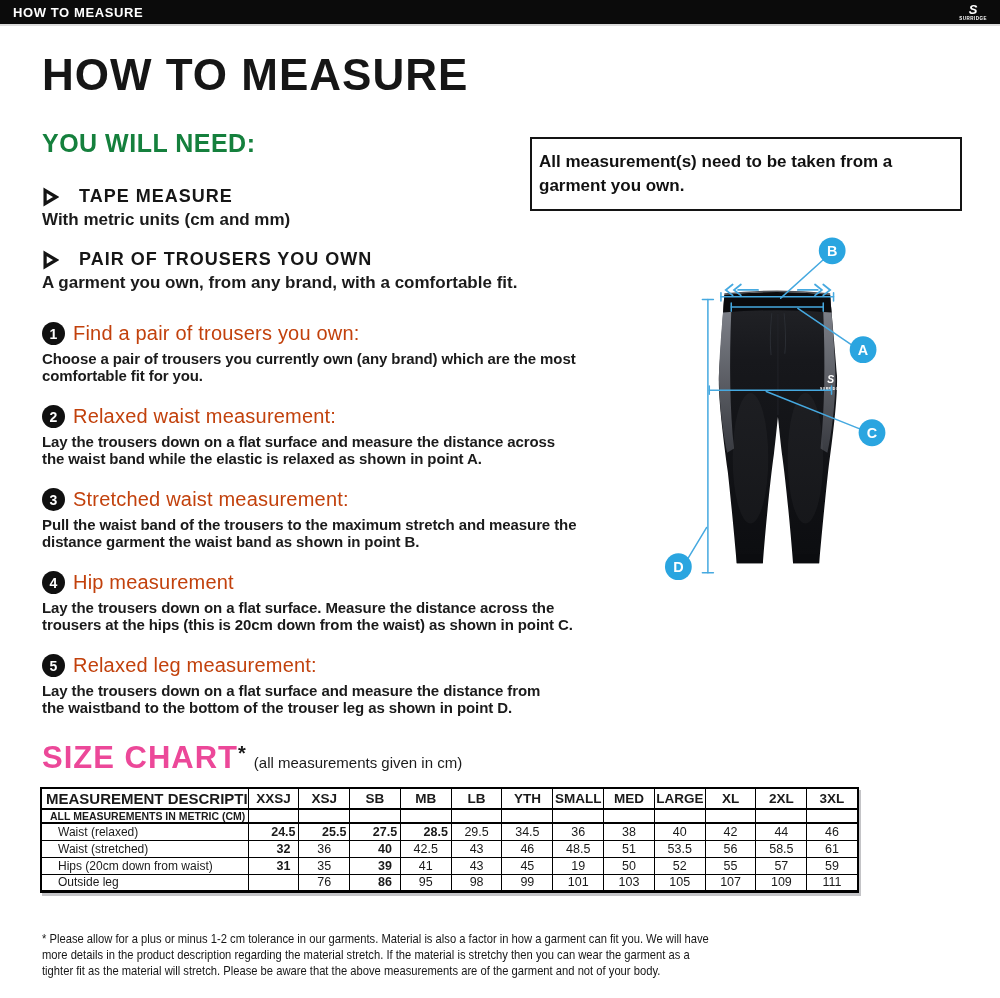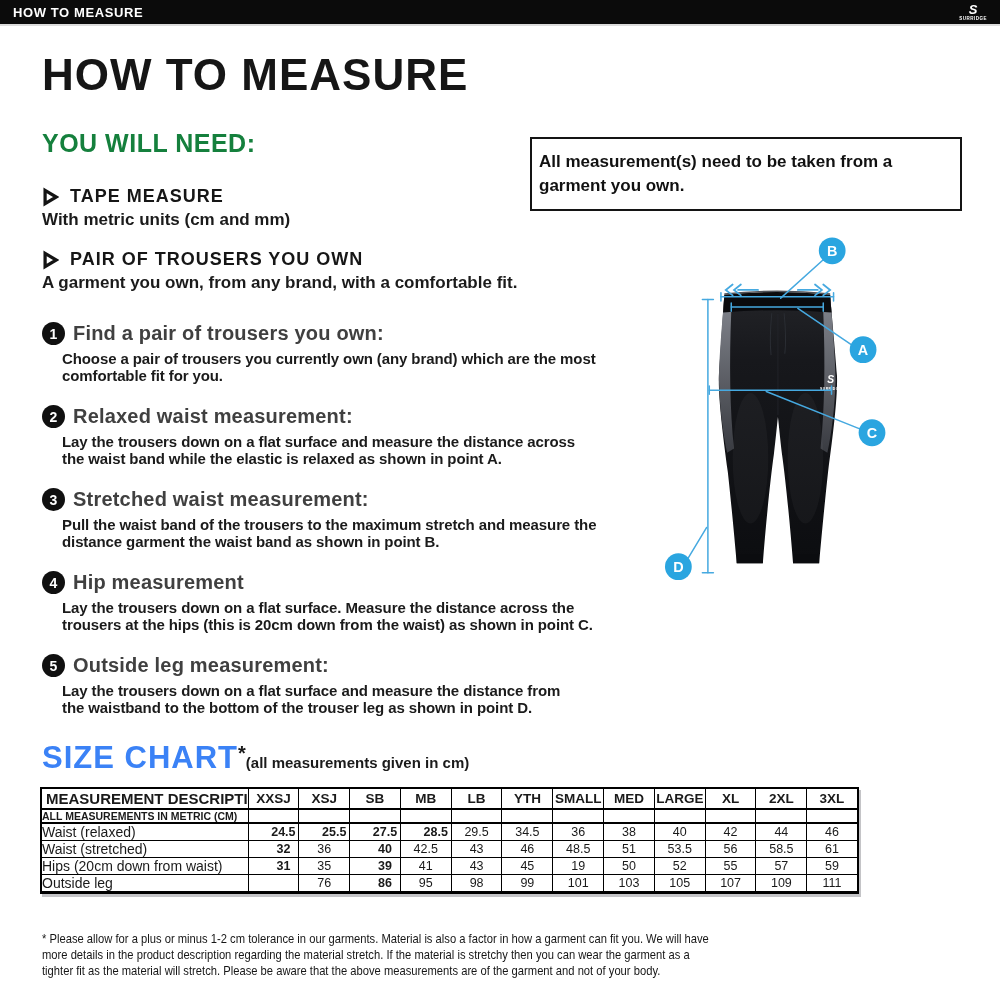--- a/index.html
+++ b/index.html
@@ -14,60 +14,60 @@
   .topbar-title{color:#fff;font-weight:bold;font-size:13px;letter-spacing:.6px;}
   .brand{display:flex;flex-direction:column;align-items:center;line-height:1;color:#fff;}
   .brand-s{font-size:13px;font-weight:bold;font-style:italic;}
   .brand-name{font-size:4.5px;font-weight:bold;letter-spacing:.5px;margin-top:1px;}
 
   .main-heading{left:42px;top:52px;margin:0;font-size:44px;line-height:46px;
                 font-weight:bold;letter-spacing:1px;color:#161616;}
   .ywn-heading{left:42px;top:130px;margin:0;font-size:25px;line-height:26px;
                font-weight:bold;letter-spacing:.5px;color:#15803d;}
 
-  .need-item .head{display:flex;align-items:center;gap:11px;}
+  .need-item .head{display:flex;align-items:center;gap:20px;}
   .need-label{font-size:18px;font-weight:bold;letter-spacing:1px;color:#161616;}
   .need-sub{font-size:17px;font-weight:bold;margin-top:3px;color:#1b1b1b;}
   .tri-icon{width:17px;height:20px;flex:0 0 auto;}
 
   .note-box{left:530px;top:137px;width:432px;box-sizing:border-box;
             border:2px solid #141414;padding:11px 7px;
             font-size:17px;font-weight:bold;line-height:24px;color:#111;
             white-space:pre-line;}
 
   .steps{left:42px;top:322px;width:566px;}
   .step{margin-bottom:21px;}
   .step-head{display:flex;align-items:center;gap:8px;}
   .step-num{width:23px;height:23px;border-radius:50%;background:#101010;color:#fff;
             display:inline-flex;align-items:center;justify-content:center;
             font-size:14px;font-weight:bold;flex:0 0 auto;}
-  .step-title{font-size:20px;font-weight:bold;letter-spacing:.2px;color:#404040;}
+  .step-title{font-size:20px;font-weight:normal;letter-spacing:.2px;color:#c2410c;}
   .step-body{font-size:15px;font-weight:bold;line-height:16.5px;margin-top:6px;
-             color:#1b1b1b;white-space:pre-line;letter-spacing:-.1px;margin-left:20px;}
+             color:#1b1b1b;white-space:pre-line;letter-spacing:-.1px;}
 
   .diagram{left:600px;top:235px;}
 
   .sc-heading{left:42px;top:740px;display:flex;align-items:baseline;margin:0;}
-  .sc-title{font-size:31px;font-weight:bold;letter-spacing:1px;color:#3b82f6;}
+  .sc-title{font-size:31px;font-weight:bold;letter-spacing:1px;color:#ec4899;}
   .sc-star{font-size:20px;font-weight:bold;position:relative;top:-8px;}
-  .sc-sub{font-size:15px;font-weight:bold;margin-left:0;color:#1b1b1b;}
+  .sc-sub{font-size:15px;font-weight:normal;margin-left:8px;color:#1b1b1b;}
 
   table.size-chart{left:40px;top:787px;border-collapse:collapse;table-layout:fixed;
                    width:817px;border:2px solid #000;border-bottom-width:3px;
                    box-shadow:2px 3px 0 rgba(125,125,130,.45);}
   .size-chart th,.size-chart td{border:1px solid #000;padding:0;overflow:hidden;
                                 white-space:nowrap;}
   .size-chart thead tr{height:21px;}
   .size-chart thead th{font-size:13.5px;font-weight:bold;border-bottom-width:2px;}
   .size-chart thead th.desc{font-size:15px;text-align:left;padding-left:4px;}
   .size-chart tr.metric{height:13px;}
   .size-chart tr.metric td{border-bottom-width:2px;}
-  .size-chart tr.metric td.lbl{font-size:10.5px;font-weight:bold;text-align:left;padding-left:0;}
+  .size-chart tr.metric td.lbl{font-size:10.5px;font-weight:bold;text-align:left;padding-left:8px;}
   .size-chart tr.data{height:17px;}
-  .size-chart tr.data td.lbl{font-size:14px;text-align:left;padding-left:0;font-weight:normal;}
+  .size-chart tr.data td.lbl{font-size:12px;text-align:left;padding-left:16px;font-weight:normal;}
   .size-chart tr.data td.val{font-size:12.5px;text-align:center;font-weight:normal;}
   .size-chart tr.data td.val.b{font-weight:bold;padding-left:20px;}
   col.c-desc{width:207px;} col.c-size{width:50.8px;}
 
   .footnote{left:42px;top:917px;width:920px;font-size:13.5px;line-height:16px;
             color:#161616;white-space:pre-line;transform:scaleX(.83);
             transform-origin:left top;}
 </style>
 </head>
 <body>
@@ -135,21 +135,21 @@
     <div class="step-head">
       <span class="step-num">4</span>
       <span class="step-title">Hip measurement</span>
     </div>
     <div class="step-body">Lay the trousers down on a flat surface. Measure the distance across the
 trousers at the hips (this is 20cm down from the waist)  as shown in point C.</div>
   </div>
   <div class="step">
     <div class="step-head">
       <span class="step-num">5</span>
-      <span class="step-title">Outside leg measurement:</span>
+      <span class="step-title">Relaxed leg measurement:</span>
     </div>
     <div class="step-body">Lay the trousers down on a flat surface and measure the distance from
 the waistband to the bottom of the trouser  leg as shown in point D.</div>
   </div>
 </div>
 
 <svg class="abs diagram" width="360" height="515" viewBox="600 235 360 750">
   <svg x="600" y="235" width="360" height="515" viewBox="600 235 360 515">
   <defs>
     <linearGradient id="bodyGrad" x1="0" y1="0" x2="0" y2="1">

